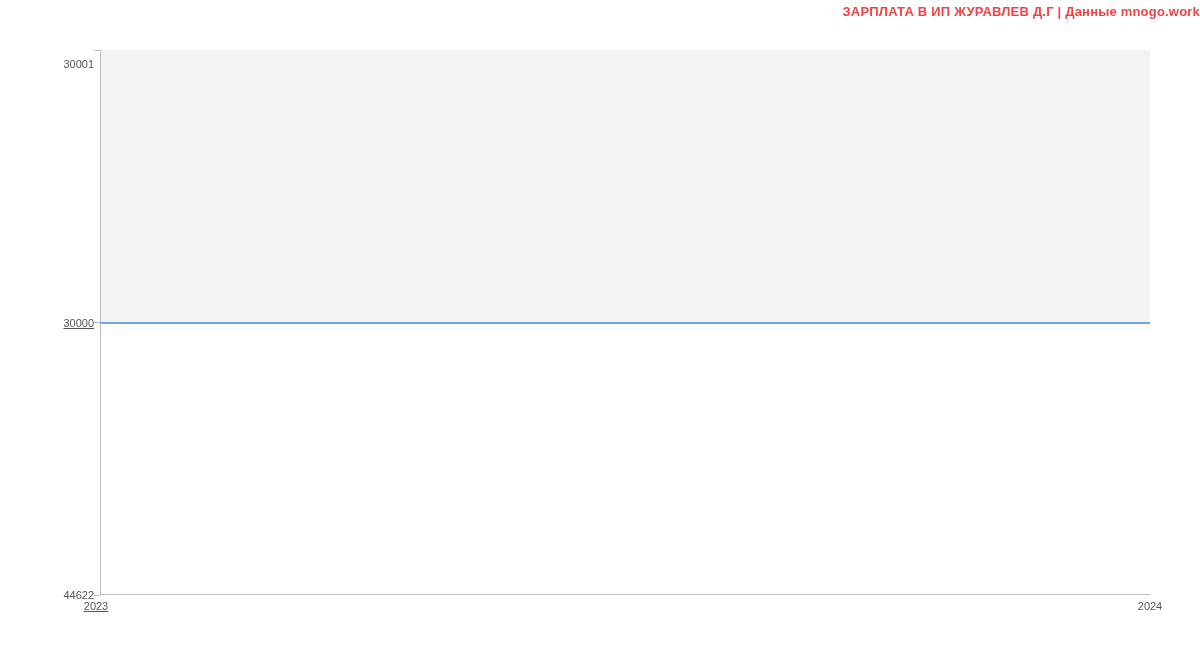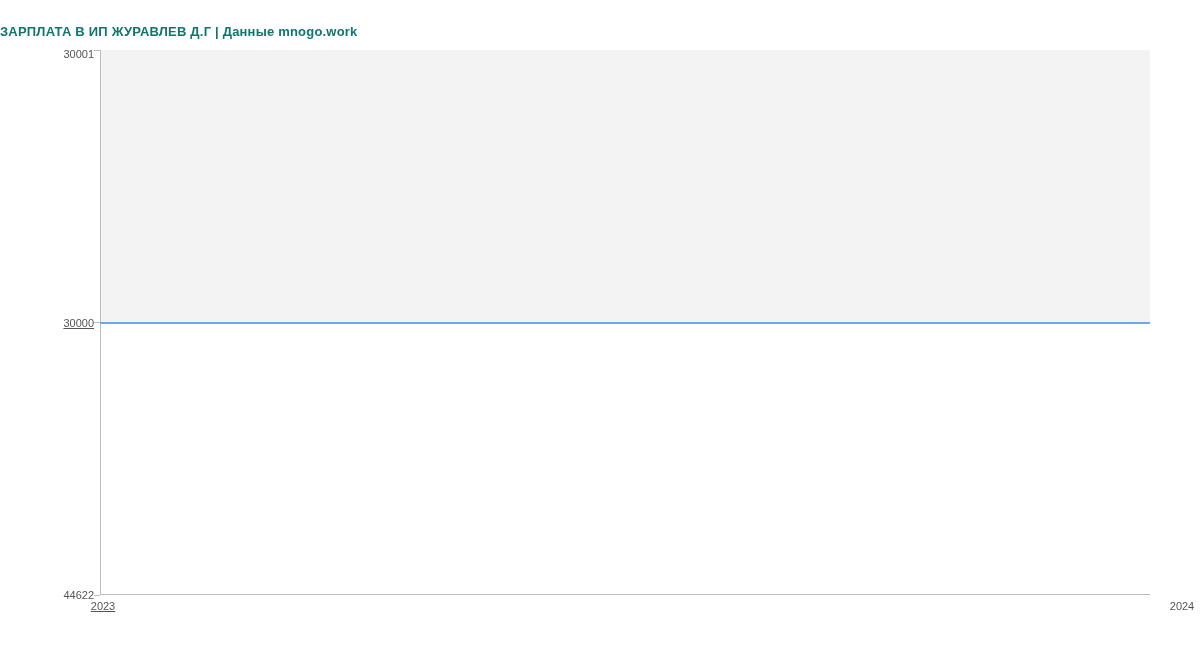--- a/index.html
+++ b/index.html
@@ -1,18 +1,18 @@
 <!DOCTYPE html>
 <html><head>
   <meta charset="utf-8">
   <style>
     * { margin: 0; padding: 0; box-sizing: border-box; }
     html, body { width: 1200px; height: 650px; background: #ffffff; font-family: Verdana, Geneva, sans-serif; }
     .chart-container { position: relative; width: 1200px; height: 650px; }
-    .chart-title { position: absolute; left: 0; right: 0; top: 4px; text-align: left; font-size: 13px; font-weight: 700; color: #0f766e; letter-spacing: 0.2px; margin-top: 20px; }
+    .chart-title { position: absolute; left: 0; right: 0; top: 4px; text-align: right; font-size: 13px; font-weight: 700; color: #ef4444; letter-spacing: 0.2px; }
     .plot-area { position: absolute; left: 100px; top: 50px; width: 1050px; height: 545px; }
     .plot-upper-bg { position: absolute; left: 0; top: 0; width: 100%; background: #f3f3f3; }
     .axis-line-left { position: absolute; left: 0; top: 0; bottom: 0; width: 1px; background: #bdbdbd; }
     .axis-line-bottom { position: absolute; left: 0; right: 0; bottom: 0; height: 1px; background: #bdbdbd; }
     .data-line { position: absolute; left: 0; right: 0; height: 0; border-top: 2px solid #6ea8e6; }
     .y-tick { position: absolute; left: -6px; width: 6px; height: 1px; background: #bdbdbd; }
     .y-tick-label { position: absolute; right: 1106px; font-size: 11px; color: #555; transform: translateY(-50%); white-space: nowrap; text-align: right; width: 60px; }
     .x-tick-label { position: absolute; top: 600px; font-size: 11px; color: #555; transform: translateX(-50%); white-space: nowrap; }
   </style>
 </head>
@@ -26,17 +26,17 @@
     <div class="axis-line-left"></div>
     <div class="axis-line-bottom"></div>
     <div class="data-line" id="data-line" style="top: 271.5px; border-top-color: rgb(110, 168, 230);"></div>
     <div class="y-tick" id="ytick-0" style="top: 544.5px;"></div>
     <div class="y-tick" id="ytick-1" style="top: 272px;"></div>
     <div class="y-tick" id="ytick-2" style="top: -0.5px;"></div>
   </div>
 
   <div class="y-tick-label" id="ylab-0" style="top: 595px;">44622</div>
   <div class="y-tick-label" id="ylab-1" style="top: 322.5px; text-decoration: underline;">30000</div>
-  <div class="y-tick-label" id="ylab-2" style="top: 54px;">30001</div>
+  <div class="y-tick-label" id="ylab-2" style="top: 64px;">30001</div>
 
-  <div class="x-tick-label" id="xlab-0" style="left: 103px; text-decoration: underline;">2023</div>
-  <div class="x-tick-label" id="xlab-1" style="left: 1150px; margin-left: 32px;">2024</div>
+  <div class="x-tick-label" id="xlab-0" style="left: 96px; text-decoration: underline;">2023</div>
+  <div class="x-tick-label" id="xlab-1" style="left: 1150px;">2024</div>
 </div>
 
 </body></html>

